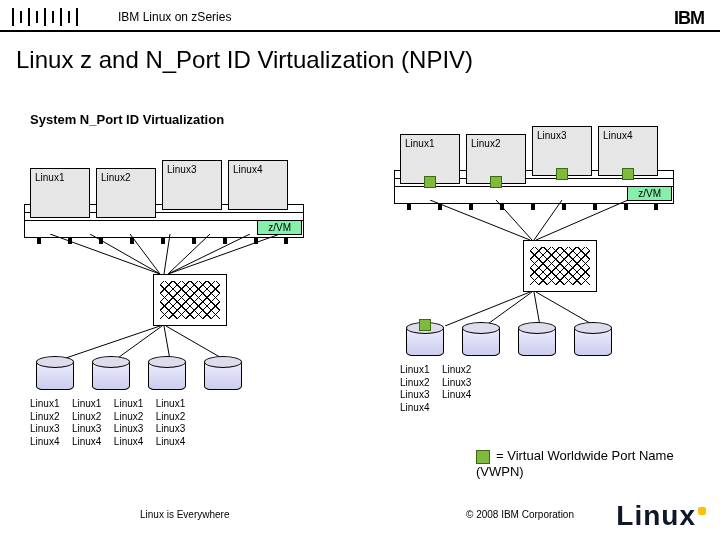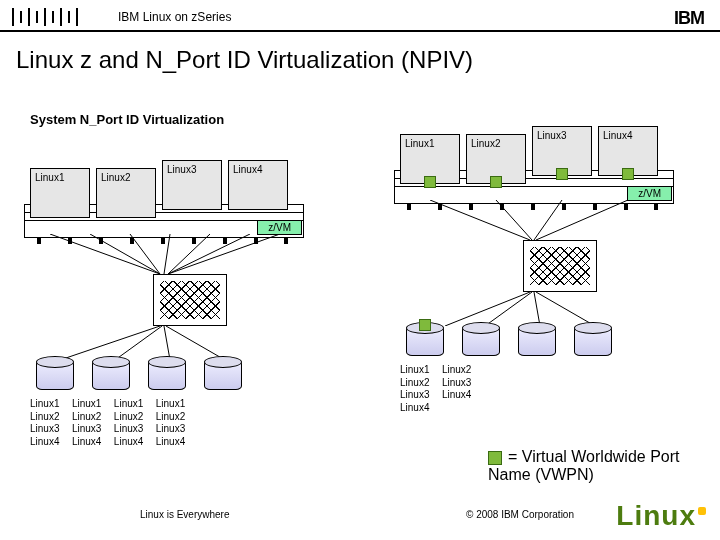--- a/index.html
+++ b/index.html
@@ -31,25 +31,25 @@
     background:repeating-linear-gradient(45deg,#000 0 1px,transparent 1px 6px),
                repeating-linear-gradient(-45deg,#000 0 1px,transparent 1px 6px)}
   .fabric-lines2{position:relative;width:266px;height:34px}
   .disks{display:flex;gap:18px;margin-left:6px}
   .disk{width:36px;height:28px;border:1px solid #000;border-radius:6px/4px;background:linear-gradient(#eef,#cce);position:relative}
   .disk::before{content:"";position:absolute;left:-1px;right:-1px;top:-5px;height:10px;border:1px solid #000;border-radius:50%;background:#dde}
   .assign{margin-top:8px}
   .assign .col{display:inline-block;vertical-align:top;font-size:10px;line-height:1.25;margin-right:8px}
   .row-list div{font-size:10px;line-height:1.25}
   .npiv-mark{position:absolute;width:10px;height:10px;background:#7fba3c;border:1px solid #3a6b12}
-  .legend{position:absolute;left:488px;top:448px;font-size:16px}
+  .legend{position:absolute;left:476px;top:448px;font-size:13px}
   .legend .sw{display:inline-block;width:12px;height:12px;background:#7fba3c;border:1px solid #3a6b12;vertical-align:middle;margin-right:6px}
   .footer-left{position:absolute;left:140px;bottom:20px;font-size:10px}
   .footer-right{position:absolute;left:466px;bottom:20px;font-size:10px}
-  .linux-logo{position:absolute;right:14px;bottom:8px;font-family:'Trebuchet MS',Arial,sans-serif;font-size:28px;font-weight:700;letter-spacing:1px;color:#4d7c0f}
+  .linux-logo{position:absolute;right:14px;bottom:8px;font-family:'Trebuchet MS',Arial,sans-serif;font-size:28px;font-weight:700;letter-spacing:1px;color:#0f172a}
   .linux-logo .dot{display:inline-block;width:8px;height:8px;background:#ffc107;border-radius:2px;margin-left:2px;vertical-align:super}
 </style>
 </head>
 <body>
 
 <div class="slide">
 
   <div class="hdr-lines">
     <span></span>
       <span class="short"></span>

